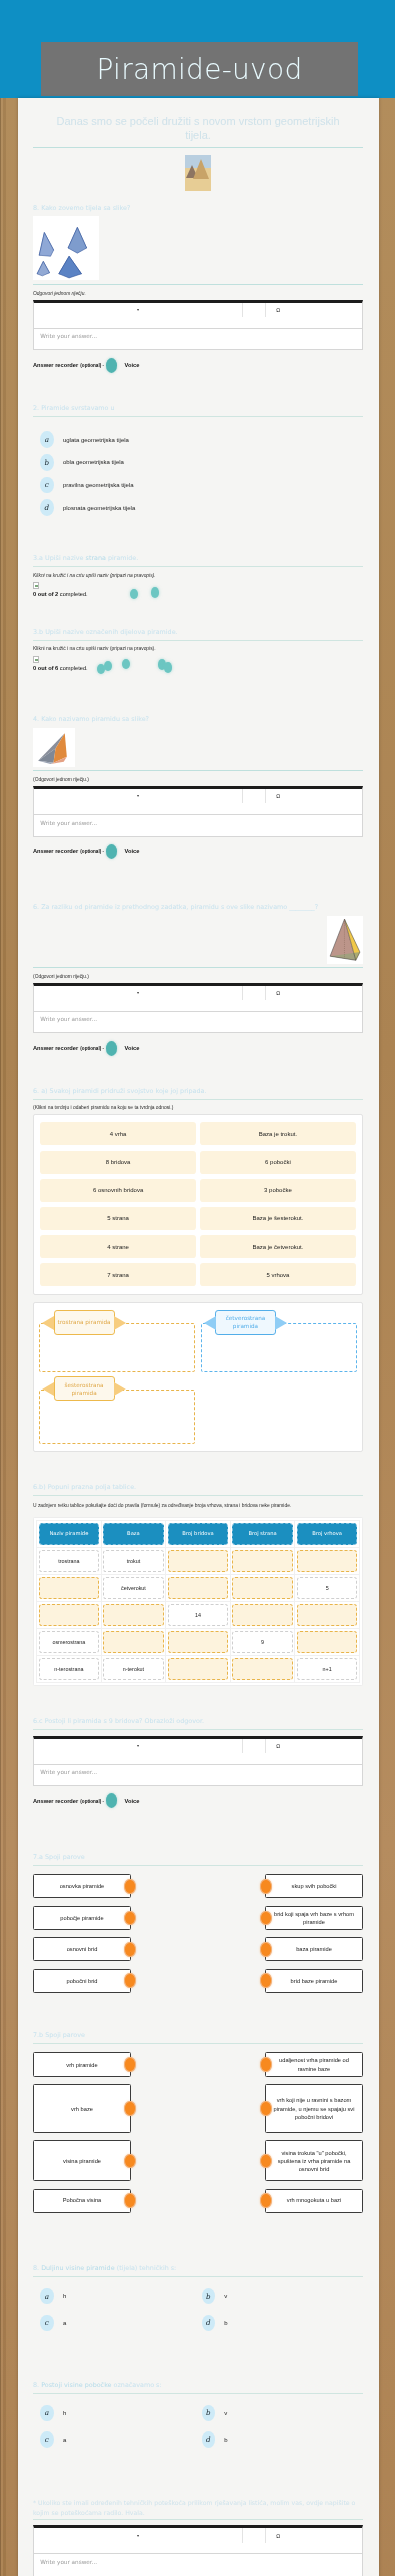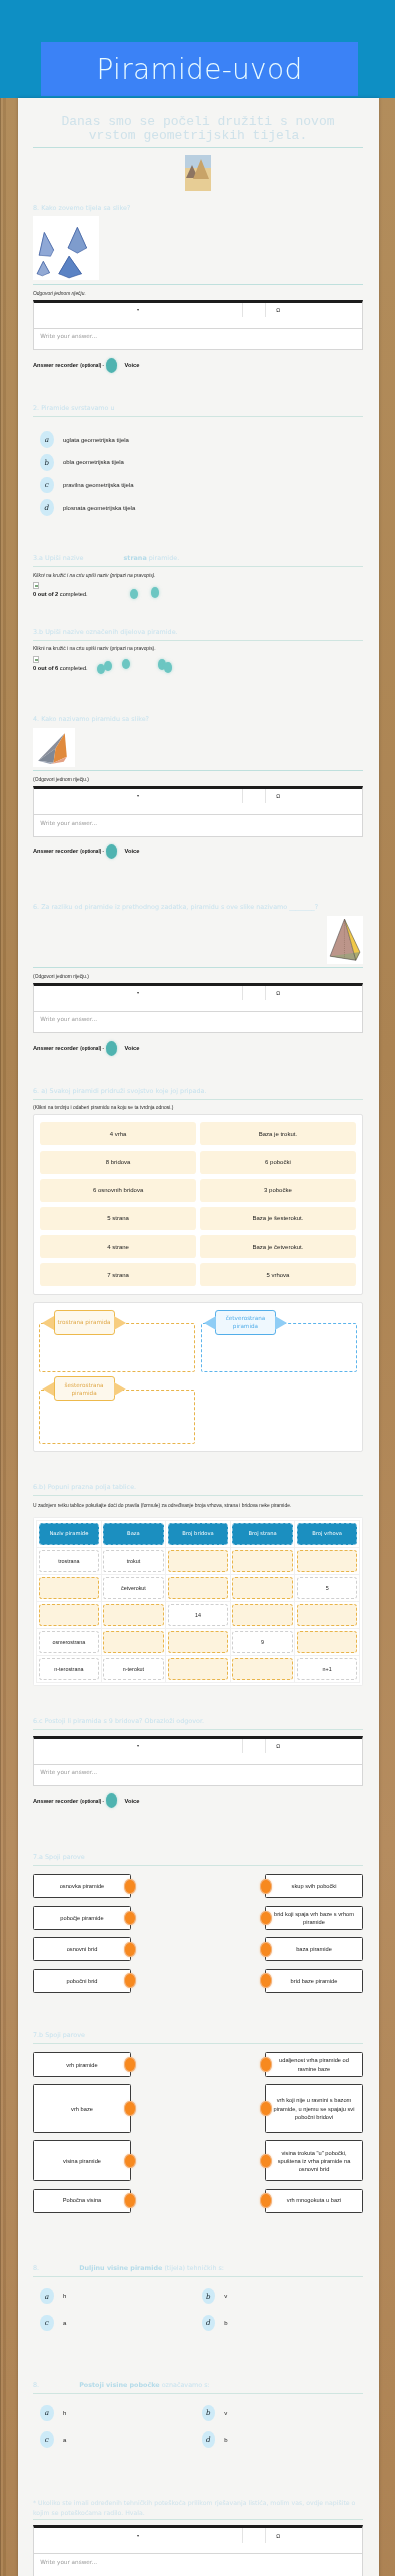--- a/index.html
+++ b/index.html
@@ -18,21 +18,21 @@
   
   .banner {
     background: #0e8fc4;
     height: 98px;
     position: relative;
   }
   .title-plate {
     position: absolute;
     left: 41px; top: 42px;
     width: 317px; height: 54px;
-    background: #3b82f6;
+    background: #737373;
     display: flex; align-items: center; justify-content: center;
   }
   .title-plate .ttl {
     font-size: 28px;
     color: #e9fbff;
     letter-spacing: 0.3px;
     font-weight: 300;
     font-family: "DejaVu Sans", sans-serif;
   }
 
@@ -42,24 +42,24 @@
     margin: 0 auto;
     width: 361px;
     background: #f5f5f3;
     padding: 7.2px 15.5px 17.5px 15.5px;
     box-shadow: 0 0 3.1px rgba(0,0,0,0.25);
   }
 
   .intro {
     text-align: center;
     color: #cfe2ea;
-    font-size: 13px;
+    font-size: 11px;
     line-height: 13.4px;
     padding: 10.3px 10.3px 2.1px 10.3px;
-    font-family: Liberation Mono, monospace;
+    font-family: Liberation Sans, sans-serif;
   }
   .hr-teal { border: 0; border-top: 0.5px solid #bfe0dd; margin: 3.1px 0 6.2px 0; }
 
   .hero-img {
     width: 26px; height: 36px; margin: 3.1px auto 0 auto; display:block;
     background: linear-gradient(#b9cfe0 0 36%, #e7cd95 36% 100%);
     position: relative; overflow:hidden;
   }
   .hero-img .p1 { position:absolute; left:1px; top:10.3px; width:0;height:0;
     border-left:6.2px solid transparent; border-right:6.2px solid transparent; border-bottom:13.4px solid #8d7562; }
@@ -68,21 +68,21 @@
 
   
   .q { margin-top: 13.4px; }
   .q-title {
     color: #c7e2ee;
     font-size: 6.4px;
     line-height: 9.8px;
     font-family: "DejaVu Sans", sans-serif;
     margin-bottom: 2.6px;
   }
-  .q-title b { color:#b4dbe9; font-weight:700;margin-left:38px; }
+  .q-title b { color:#b4dbe9; font-weight:400; }
   .q-rule { border:0; border-top:0.5px solid #cfe5e0; margin: 1px 0 5.2px 0; }
   .hint { font-size: 4.9px; color:#2c2c2c; margin: 3.1px 0 4.1px 0; }
   .hint.it { font-style: italic; }
 
   
   .thumb { background:#fff; display:block; }
   .thumb-1 { width:66px; height:64px; position:relative; }
   .thumb-1 svg, .thumb-4 svg, .thumb-5 svg { display:block; }
   .thumb-4 { width:42px; height:39px; }
   .thumb-5 { width:36px; height:48px; margin-left:auto; }

